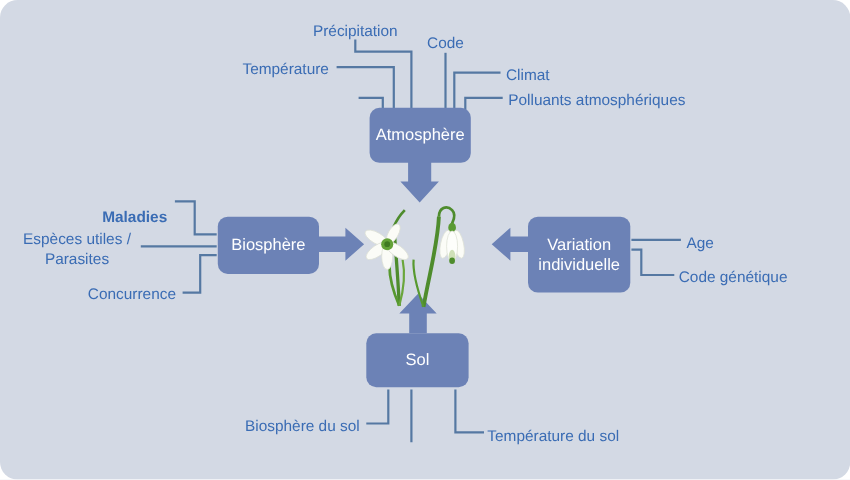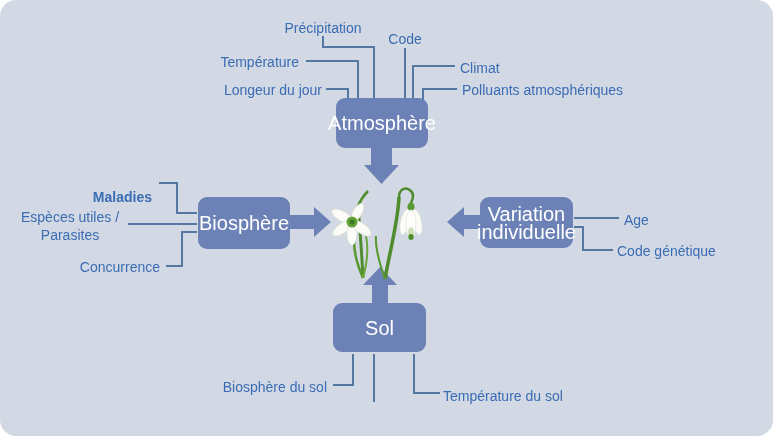--- a/index.html
+++ b/index.html
@@ -5,25 +5,25 @@
   html,body{margin:0;padding:0;background:#ffffff;}
   .canvas{
     position:relative;width:773px;height:436px;background:#d3d9e4;
     border-radius:16px;overflow:hidden;
     font-family:"Liberation Sans",sans-serif;
   }
   .layer{position:absolute;left:0;top:0;width:773px;height:436px;}
   .box{
     position:absolute;background:#6c82b6;border-radius:9px;color:#ffffff;
     display:flex;flex-direction:column;align-items:center;justify-content:center;
-    text-align:center;font-size:20px;line-height:18px;z-index:2;
+    text-align:center;font-size:15px;line-height:18px;z-index:2;
   }
   #box-atmosphere{left:336px;top:98px;width:92px;height:50px;}
   #box-biosphere{left:198px;top:197px;width:92px;height:52px;}
-  #box-variation{left:480px;top:197px;width:93px;height:51px;}
+  #box-variation{left:480px;top:197px;width:93px;height:69px;}
   #box-sol{left:333px;top:303px;width:93px;height:49px;}
   .lbl{
     position:absolute;color:#3a6cb4;font-size:14px;line-height:18px;
     white-space:nowrap;z-index:2;
   }
   .lbl.center{transform:translateX(-50%);}
   .lbl.multiline{white-space:normal;text-align:center;}
 </style>
 </head>
 <body>
@@ -93,21 +93,20 @@
     <span>individuelle</span>
   </div>
   <div class="box" id="box-sol">
     <span>Sol</span>
   </div>
 
   <div class="lbl center" style="left:323px;top:19px;">Précipitation</div>
   <div class="lbl center" style="left:405px;top:30px;">Code</div>
   <div class="lbl" style="right:474px;top:53px;">Température</div>
   <div class="lbl" style="left:460px;top:59px;">Climat</div>
-  <div class="lbl" style="right:451px;top:81px;">Longeur du jour</div>
   <div class="lbl" style="left:462px;top:81px;">Polluants atmosphériques</div>
 
   <div class="lbl" style="right:621px;top:188px;font-weight:bold;">Maladies</div>
   <div class="lbl multiline" style="left:14px;top:208px;width:112px;">
     <span>Espèces utiles /</span><br>
     <span>Parasites</span>
   </div>
   <div class="lbl" style="right:613px;top:258px;">Concurrence</div>
 
   <div class="lbl" style="left:624px;top:211px;">Age</div>

